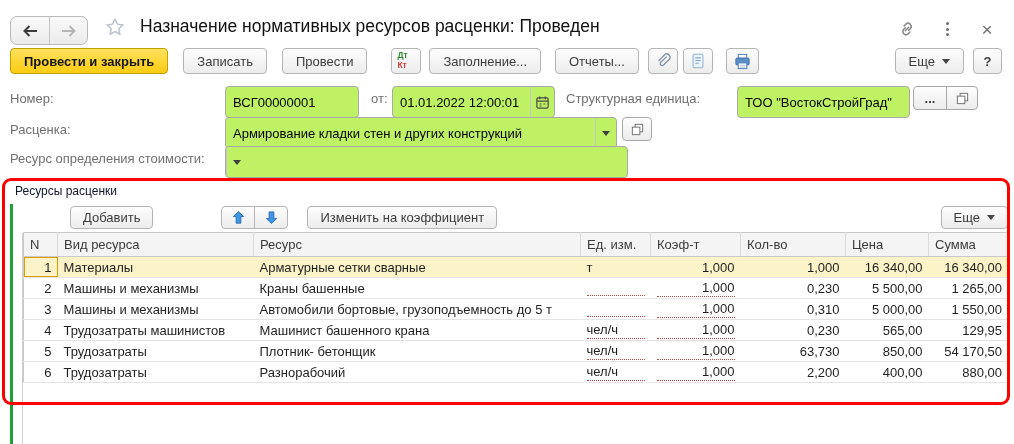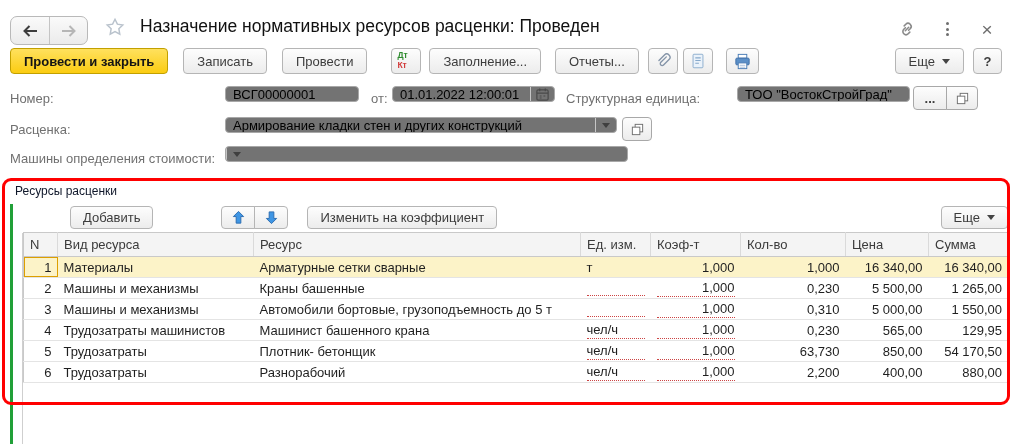--- a/index.html
+++ b/index.html
@@ -26,21 +26,21 @@
          background:linear-gradient(#fdfdfd,#ececec); border:1px solid #b5b5b5; border-radius:4px;
          font-size:13px; color:#3c3c3c; white-space:nowrap; cursor:default; }
   .btn-primary { background:linear-gradient(#ffe15e,#fbcc12); border-color:#c2a000; font-weight:bold; color:#141414; }
   .iconbtn { padding:0; width:30px; }
   .dtkt { width:30px; padding:0; flex-direction:column; font-size:8.5px; font-weight:bold; line-height:1.15; align-items:flex-start; padding-left:5px; }
   .dtkt .dt { color:#2e8b2e;text-align:center; }
   .dtkt .kt { color:#d23b3b; }
   .caret { width:0; height:0; border-left:4px solid transparent; border-right:4px solid transparent; border-top:5px solid #444; display:inline-block; margin-left:7px; }
   
   .flabel { position:absolute; color:#707070; white-space:nowrap; }
-  .field { position:absolute; height:16px; background:#737373; border:1px solid #a8a8a8; border-radius:4px;
+  .field { position:absolute; height:32px; background:#bef264; border:1px solid #a8a8a8; border-radius:4px;
            display:flex; align-items:center; overflow:hidden; }
   .field .val { padding:0 7px; white-space:nowrap; overflow:hidden; color:#000; flex:1; }
   .field .arrow-seg { width:21px; align-self:stretch; border-left:1px solid #c6c6c6; display:flex; align-items:center; justify-content:center; }
   .field .cal-seg { width:24px; align-self:stretch; border-left:1px solid #c6c6c6; display:flex; align-items:center; justify-content:center; }
   .tri { width:0; height:0; border-left:4px solid transparent; border-right:4px solid transparent; border-top:5px solid #3f3f3f; }
   .sq-btn { position:absolute; height:24px; background:linear-gradient(#fdfdfd,#ececec); border:1px solid #a8a8a8; border-radius:4px;
             display:flex; align-items:center; justify-content:center; font-weight:bold; color:#3c3c3c; }
   
   .annotation { position:absolute; left:2px; top:178px; width:1008px; height:227px; border:3px solid #ff0000; border-radius:9px; z-index:30; pointer-events:none; }
   .sec-title { position:absolute; left:15px; top:184px; color:#0f172a; font-size:12px; }
@@ -178,21 +178,21 @@
         <span class="tri"></span>
       </span>
   </div>
   <div class="sq-btn" style="left:622px; top:117px; width:30px">
     <svg width="15" height="15" viewBox="0 0 16 16">
         <rect x="5.5" y="2.5" width="8" height="8" fill="#fff" stroke="#6e6e6e"></rect>
         <rect x="2.5" y="5.5" width="8" height="8" fill="#fff" stroke="#6e6e6e"></rect>
       </svg>
   </div>
 
-  <span class="flabel" style="left:10px; top:151px">Машины определения стоимости:</span>
+  <span class="flabel" style="left:10px; top:151px">Ресурс определения стоимости:</span>
   <div class="field" style="left:225px; top:146px; width:403px">
     <span class="arrow-seg">
         <span class="tri"></span>
       </span>
   </div>
 
   <span class="sec-title">Ресурсы расценки</span>
   <div class="green-line"></div>
   <div class="gray-line"></div>
 

